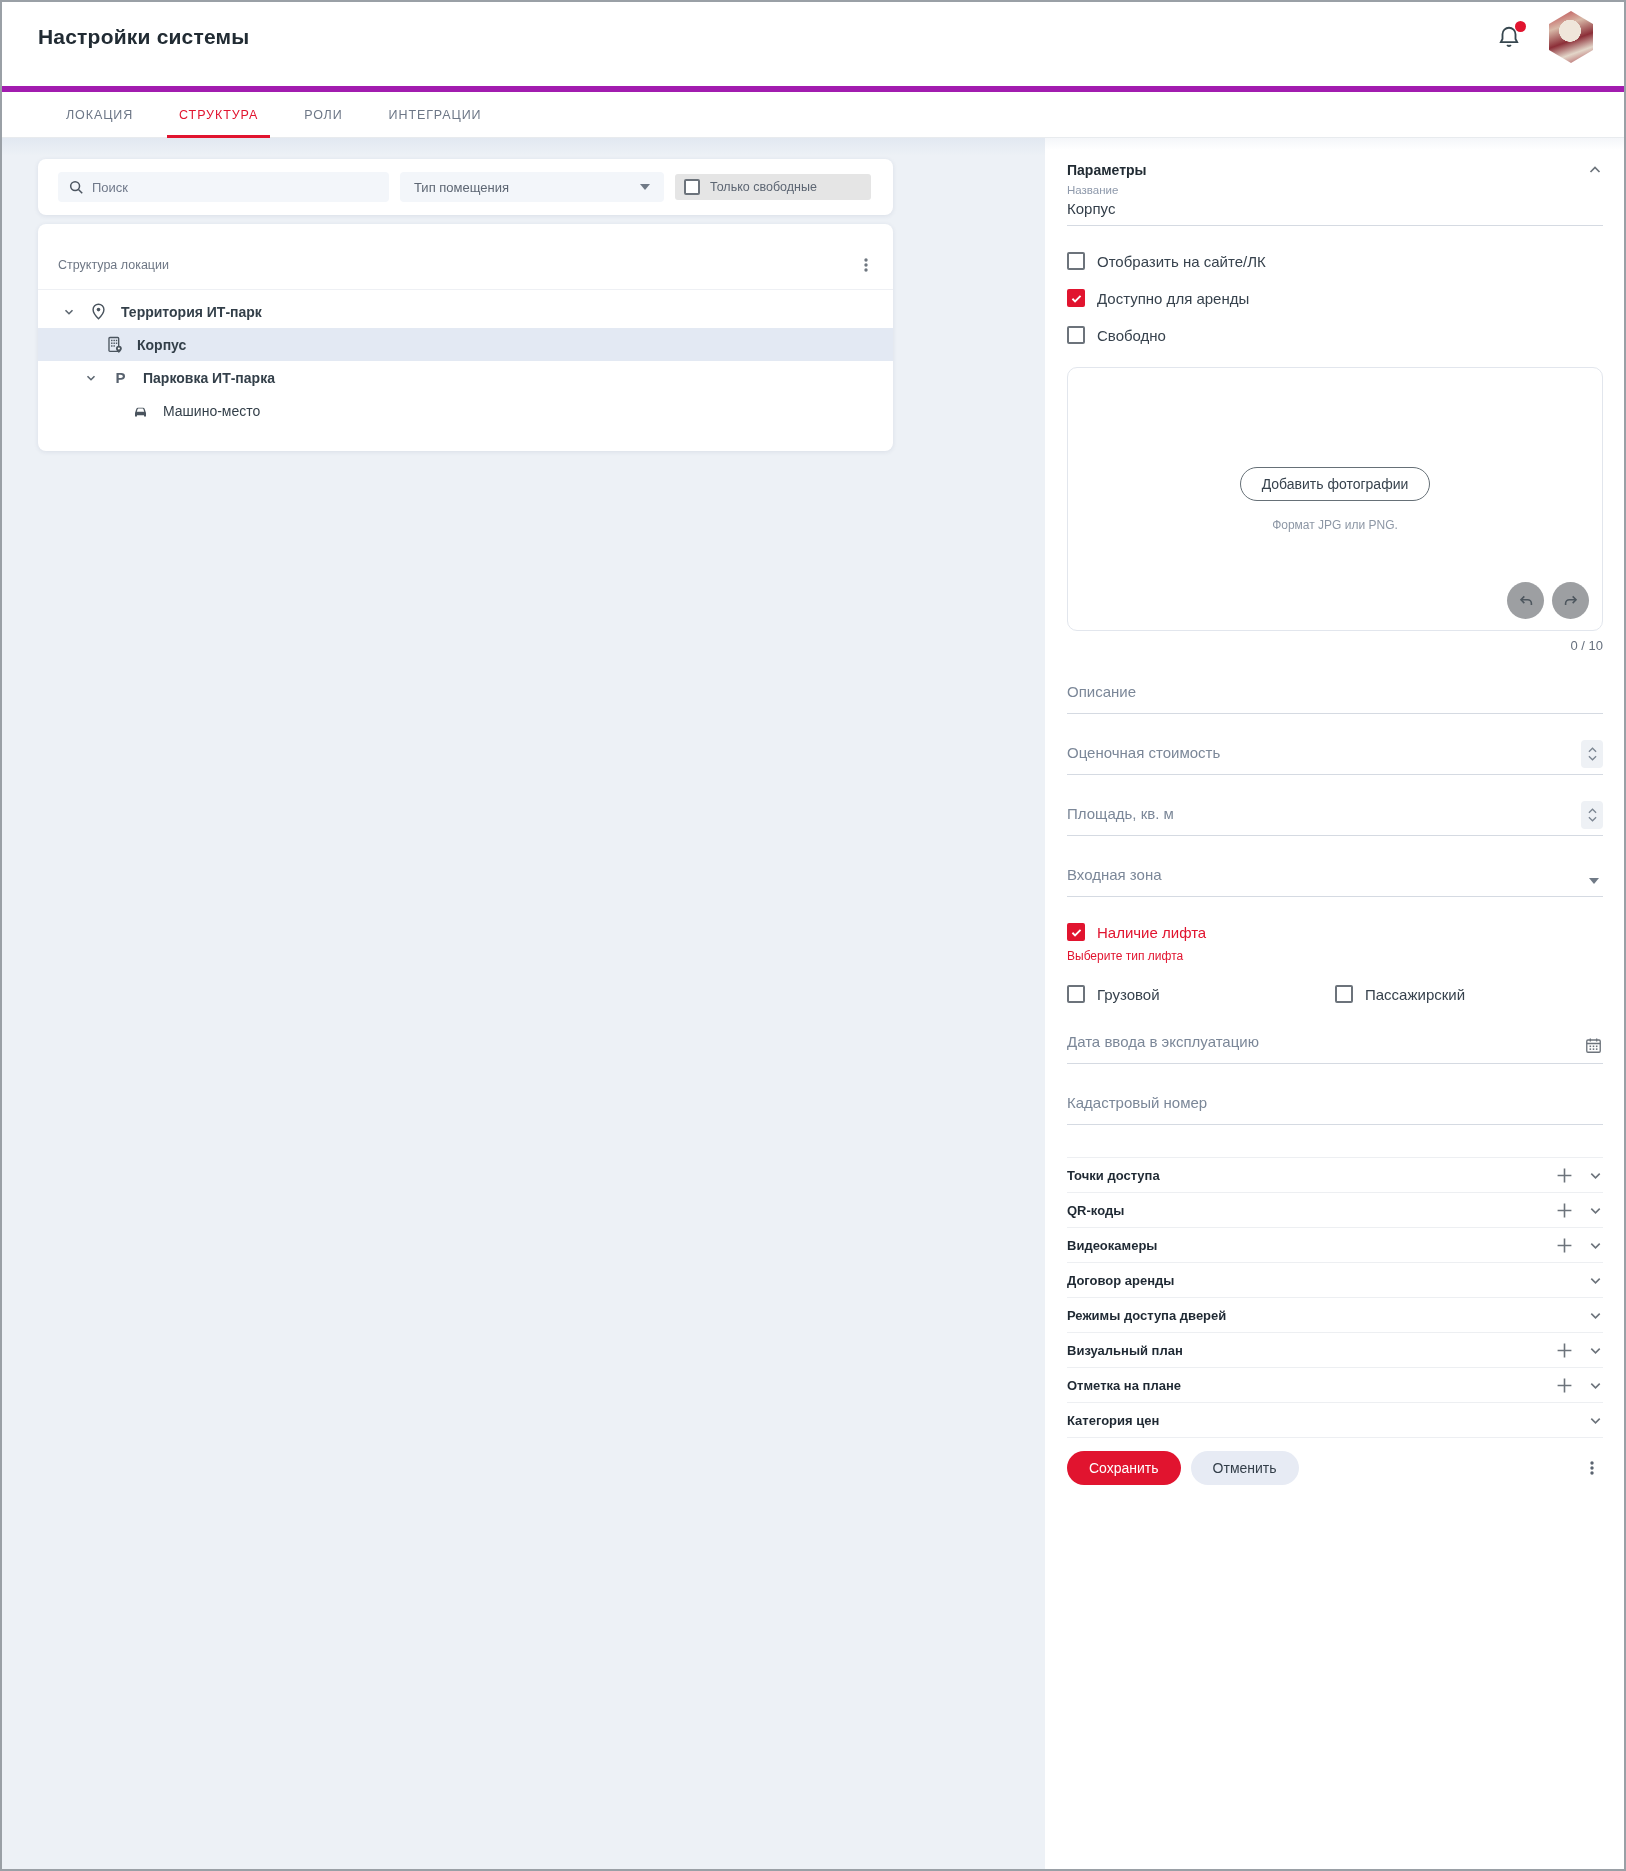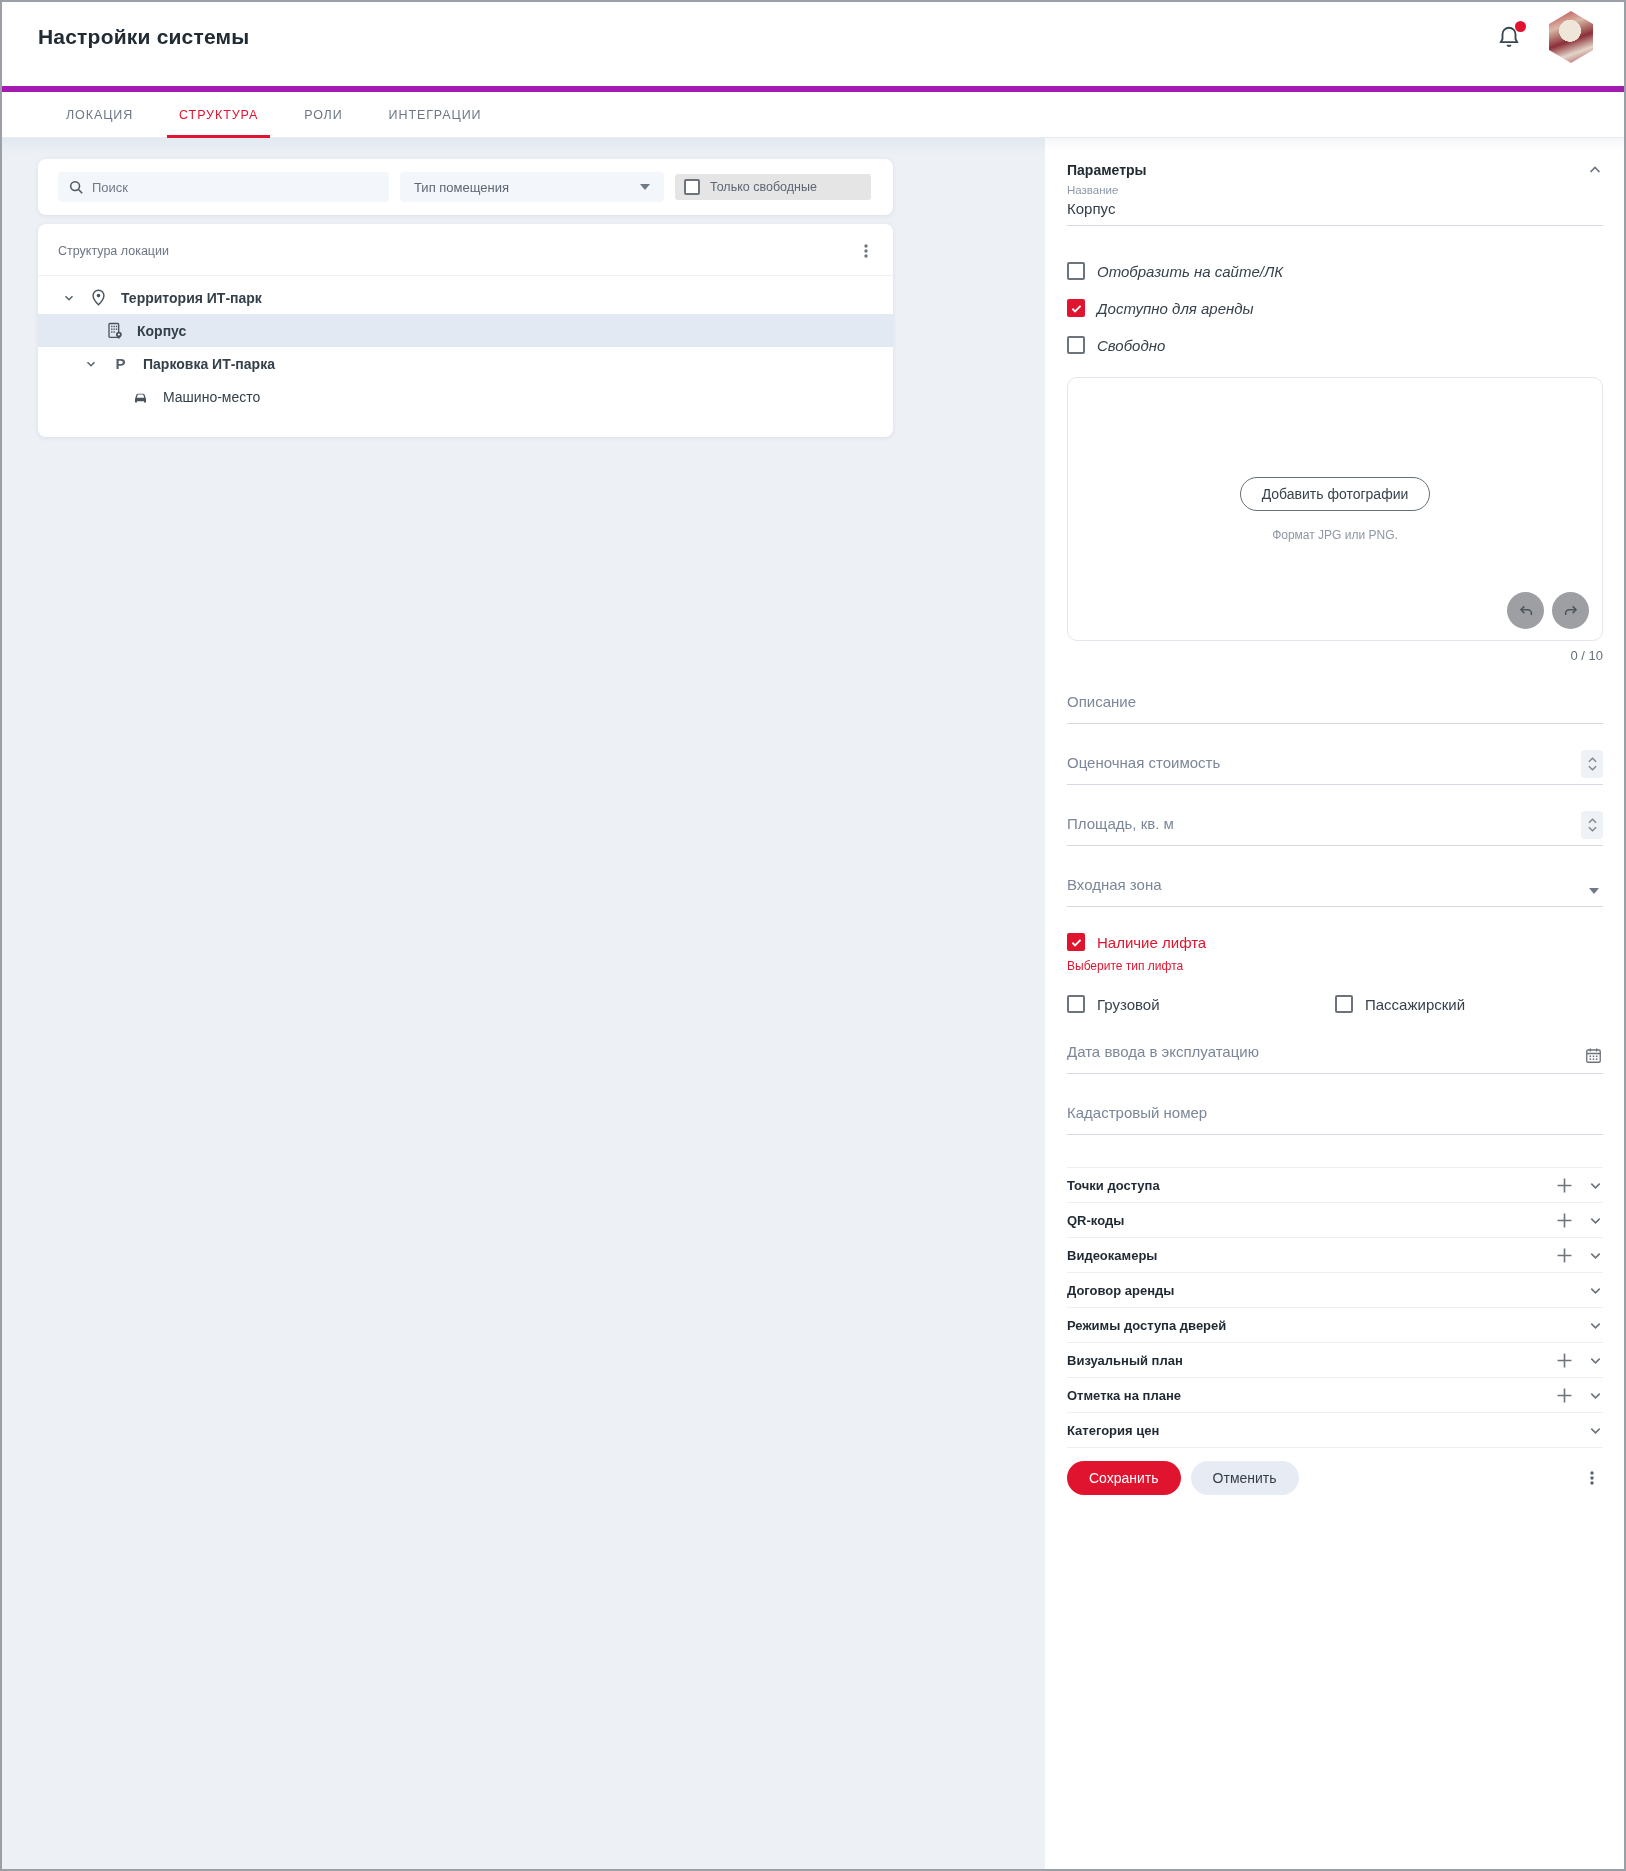--- a/index.html
+++ b/index.html
@@ -39,21 +39,21 @@
   .caret { margin-left:auto; width:0; height:0; border-left:5px solid transparent; border-right:5px solid transparent; border-top:6px solid #707a86; }
   .freebox { flex:0 0 196px; height:26px; background:#e5e5e5; border-radius:3px; display:flex; align-items:center; gap:10px; padding:0 9px; font-size:12.5px; color:#5d6673; cursor:pointer; }
 
   
   .cb { width:18px; height:18px; flex:none; border:2px solid #6c737b; border-radius:2px; background:#fff; display:flex; align-items:center; justify-content:center; cursor:pointer; }
   .cb.small { width:16px; height:16px; }
   .cb.checked { background:#e1142f; border-color:#e1142f; }
 
   
   .tree-card { padding-bottom:24px; }
-  .tree-head { display:flex; align-items:center; padding:16px 16px 13px 20px; }
+  .tree-head { display:flex; align-items:center; padding:30px 16px 13px 20px; }
   .tree-title { font-size:12.5px; color:#6d7684; }
   .kebab { margin-left:auto; cursor:pointer; display:flex; align-items:center; justify-content:center; width:22px; height:22px; }
   .tree-divider { height:1px; background:#eef0f4; }
   .tree-rows { padding-top:5px; }
   .trow { height:33px; display:flex; align-items:center; font-size:14px; font-weight:bold; color:#333f49; cursor:pointer; }
   .trow.selected { background:#e3e9f3; }
   .trow .exp { width:15px; margin-right:11px; display:flex; }
   .trow .ticon { width:21px; margin-right:12px; display:flex; justify-content:center; }
   .r0 { padding-left:24px; }
   .r1 { padding-left:66px; }
@@ -65,21 +65,21 @@
   
   .params { width:584px; flex:none; background:#fff; background-image:linear-gradient(#f4f6f9, #fff 12px); padding:0 26px 0 22px; display:flex; flex-direction:column; }
   .p-head { margin-top:24px; display:flex; align-items:center; }
   .p-title { font-size:14px; font-weight:bold; color:#212b33; }
   .icon-btn { margin-left:auto; cursor:pointer; display:flex; }
 
   .name-group { margin-top:6px; border-bottom:1px solid #d5dae2; padding-bottom:7px; }
   .f-label { font-size:11.5px; color:#8e99ab; }
   .name-group input { border:0; outline:0; width:100%; font-family:inherit; font-size:15px; color:#333e49; margin-top:4px; }
 
-  .checks { margin-top:36px; display:flex; flex-direction:column; gap:19px;font-style:italic; }
+  .checks { margin-top:26px; display:flex; flex-direction:column; gap:19px; }
   .chk-row { display:flex; align-items:center; gap:12px; font-size:15px; color:#37424d; cursor:pointer; }
 
   .photo-box { margin-top:23px; height:264px; border:1px solid #e2e6ed; border-radius:10px; position:relative; display:flex; flex-direction:column; align-items:center; justify-content:center; }
   .add-photos { border:1px solid #667077; background:#fff; border-radius:18px; padding:8px 21px; font-size:14px; color:#37424d; font-family:inherit; cursor:pointer; }
   .photo-hint { margin-top:17px; font-size:12px; color:#8d97a5; }
   .undo-redo { position:absolute; right:13px; bottom:11px; display:flex; gap:8px; }
   .circle-btn { width:37px; height:37px; border-radius:50%; background:#9d9fa2; display:flex; align-items:center; justify-content:center; cursor:pointer; }
   .counter { margin-top:7px; text-align:right; font-size:13px; color:#66707e; }
 
   .field { position:relative; border-bottom:1px solid #d5dae2; padding:0 0 12px; margin-top:30px; }

